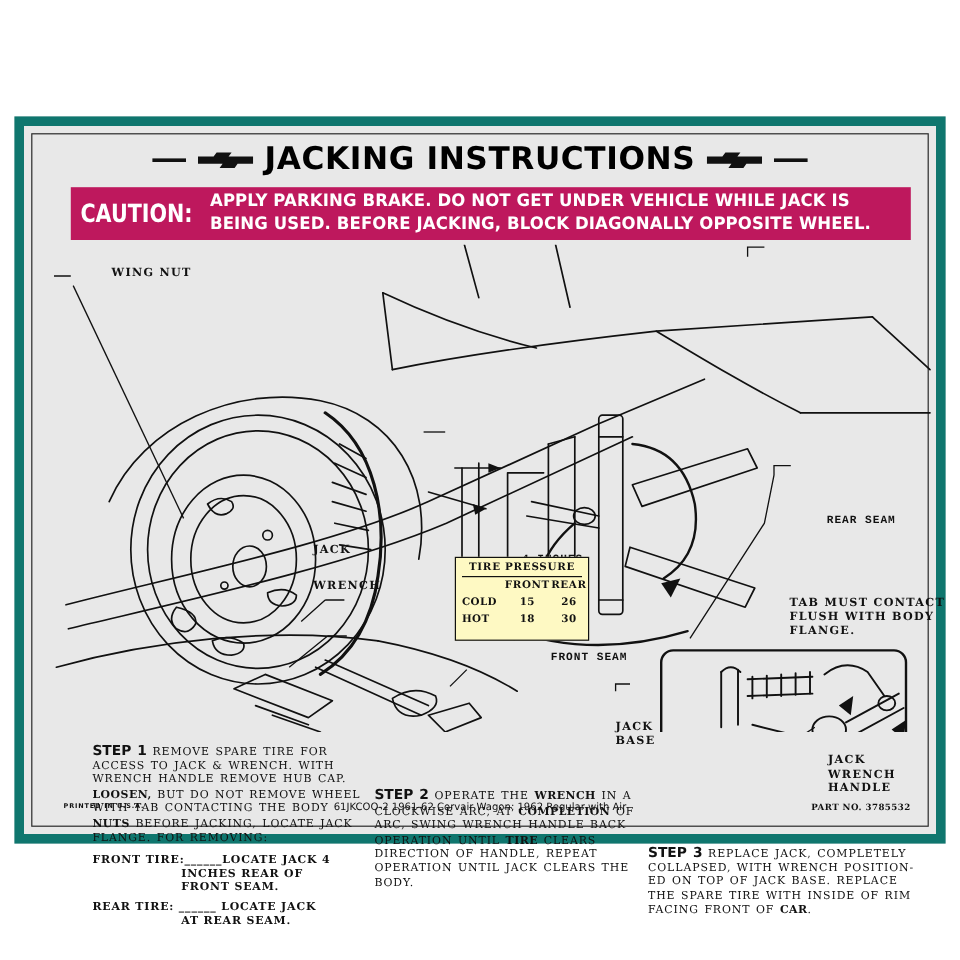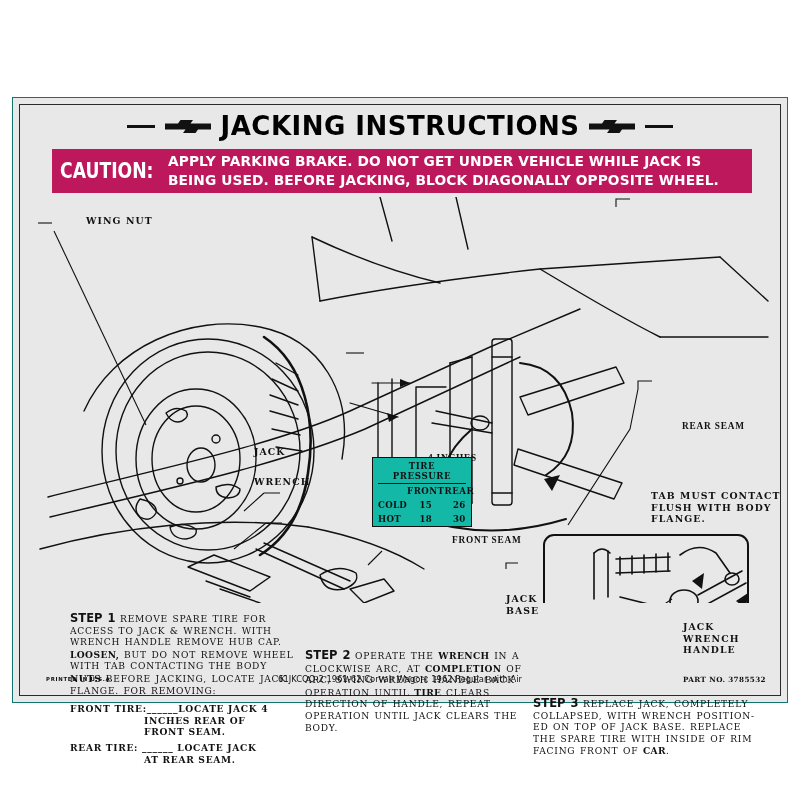--- a/index.html
+++ b/index.html
@@ -1,21 +1,21 @@
 <!DOCTYPE html>
 <html><head>
 <meta charset="utf-8">
 <style>
   html,body{margin:0;padding:0;background:#ffffff;}
   body{width:800px;height:800px;font-family:"Liberation Serif",serif;overflow:hidden;}
 
   #label{
     position:absolute;left:12px;top:97px;width:776px;height:606px;
     background:#e8e8e8;
-    border:1px solid #0f766e;
+    border:8px solid #0f766e;
     box-sizing:border-box;
   }
   #inner{
     position:absolute;left:6px;top:6px;right:6px;bottom:6px;
     border:1px solid #2a2a2a;
     box-sizing:border-box;
   }
 
   
   .title-row{
@@ -53,26 +53,26 @@
 
   
   #art{position:absolute;left:0;top:92px;width:764px;height:406px;}
   #art svg{display:block;}
 
   .cal{
     position:absolute;font-family:"DejaVu Serif",serif;
     font-size:9.3px;font-weight:bold;letter-spacing:1.1px;color:#111;
     white-space:nowrap;line-height:11.5px;
   }
-  .cal.sans{font-family:Liberation Serif, serif;font-weight:bold;letter-spacing:.8px;}
+  .cal.sans{font-family:Liberation Mono, monospace;font-weight:bold;letter-spacing:.8px;}
 
   
   #tire{
-    position:absolute;left:352px;top:352px;width:100px;height:70px;
-    border:1.4px solid #111;background:#14b8a6;box-sizing:border-box;
+    position:absolute;left:352px;top:352px;width:112px;height:70px;
+    border:1.4px solid #111;background:#fef9c3;box-sizing:border-box;
     font-family:"DejaVu Serif",serif;color:#111;
   }
   #tire .t-title{
     text-align:center;font-size:8.6px;font-weight:bold;letter-spacing:.6px;
     padding:3px 0 2px;border-bottom:1.2px solid #111;margin:0 5px;
   }
   #tire table{width:100%;border-collapse:collapse;font-size:8.6px;font-weight:bold;}
   #tire td{padding:2px 0 2px 0;letter-spacing:.3px;}
   #tire td.lbl{padding-left:5px;text-align:left;width:40%;}
   #tire td.v{text-align:center;width:30%;}

